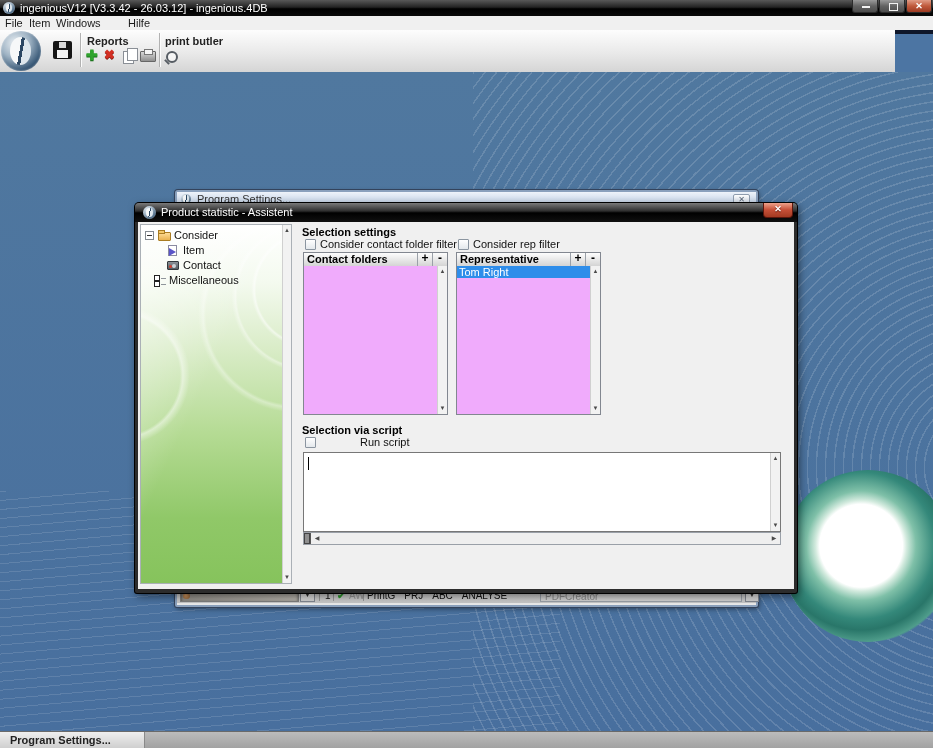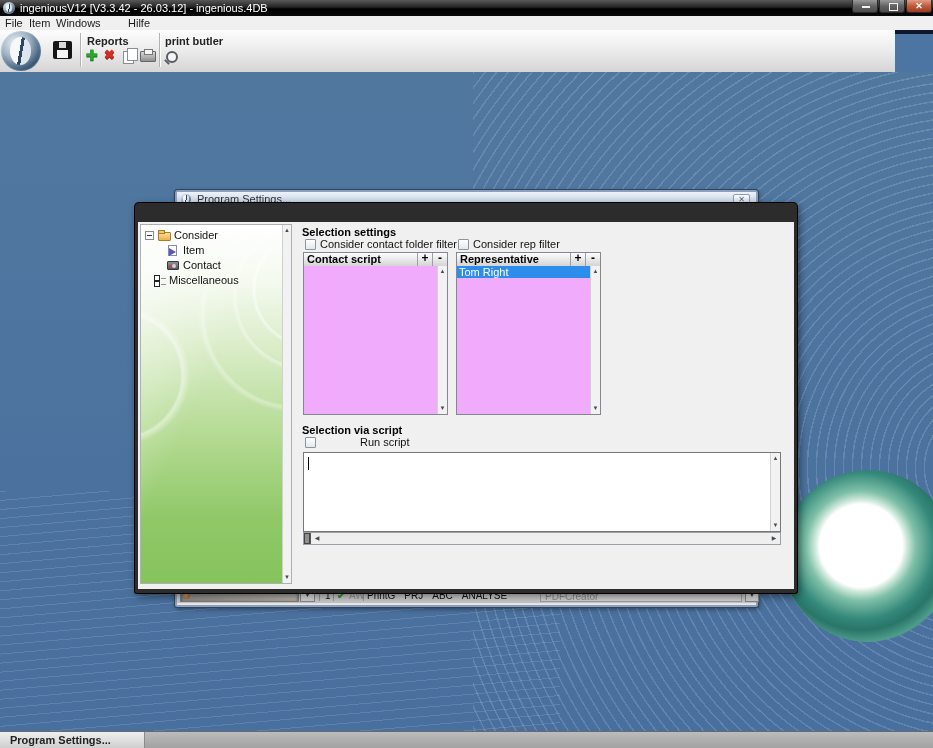--- a/index.html
+++ b/index.html
@@ -217,20 +217,25 @@
         <span>PRJ</span>
         <span>ABC</span>
         <span>ANALYSE</span>
       </div>
       <div class="abs ps-printer" style="left:363px;width:202px;">PDFCreator</div>
       <div class="abs drop-btn" style="left:568px;top:0;width:14px;"></div>
     </div>
   </div>
 
   <div class="abs dialog">
+    <div class="abs dlg-titlebar">
+      <div class="abs logo-orb" style="left:8px;top:3px;width:13px;height:13px;"></div>
+      <div class="abs dlg-title">Product statistic - Assistent</div>
+      <div class="abs dlg-close"></div>
+    </div>
 
     <div class="abs dlg-body">
 
       <div class="abs tree-panel">
         <div class="abs tree-green">
           <div class="abs tree-row" style="left:0;top:3px;width:141px;">
             <span class="abs expander" style="left:4px;top:3px;"></span>
             <span class="abs icon-folder" style="left:17px;top:4px;"></span>
             <span class="abs" style="left:33px;">Consider</span>
           </div>
@@ -256,21 +261,21 @@
       <div class="abs heading" style="left:164px;top:4px;">Selection settings</div>
 
       <div class="abs checkbox" style="left:167px;top:17px;"></div>
       <div class="abs cb-label" style="left:182px;top:16px;">Consider contact folder filter</div>
 
       <div class="abs checkbox" style="left:320px;top:17px;"></div>
       <div class="abs cb-label" style="left:335px;top:16px;">Consider rep filter</div>
 
       <div class="abs listbox" style="left:165px;top:30px;">
         <div class="list-header">
-          <div class="lh-label">Contact script</div>
+          <div class="lh-label">Contact folders</div>
           <div class="lh-btn">+</div>
           <div class="lh-btn">-</div>
         </div>
         <div class="abs list-body">
           <div class="abs list-vscroll">
             <div class="abs sb-arrow" style="top:1px;">▲</div>
             <div class="abs sb-arrow" style="bottom:1px;">▼</div>
           </div>
         </div>
       </div>

